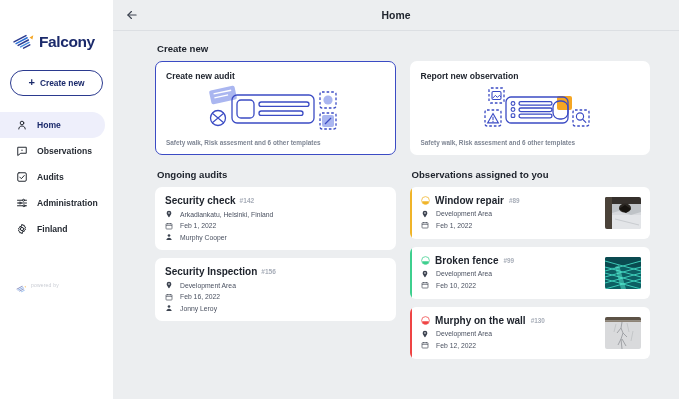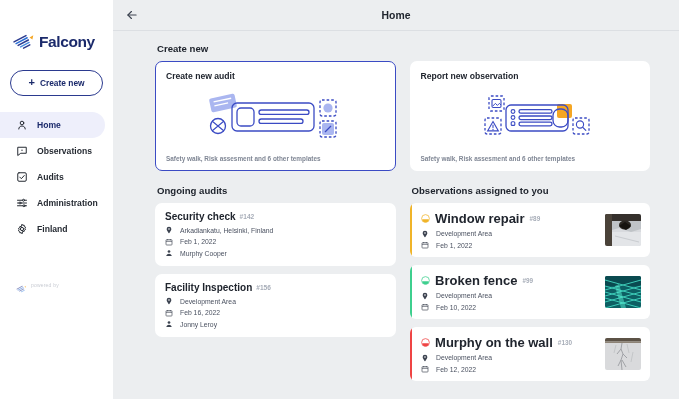--- a/index.html
+++ b/index.html
@@ -86,21 +86,21 @@
   .section-title {
     font-size: 9.6px; font-weight: bold; color: #20252e;
     margin: 0 0 7px 2px;
   }
   .row { display: flex; gap: 14px; }
   .col { flex: 1 1 0; min-width: 0; }
 
   
   .big-card {
     background: #fff; border-radius: 7px;
-    height: 110px; padding: 9px 10px 8px 10px;
+    height: 94px; padding: 9px 10px 8px 10px;
     display: flex; flex-direction: column;
     cursor: pointer;
     border: 1px solid transparent;
   }
   .big-card.selected { border: 1.3px solid #3b4bc4; }
   .big-card-title { font-size: 8.6px; font-weight: bold; color:#20252e; }
   .big-card-art { flex:1 1 auto; display:flex; align-items:center; justify-content:center; }
   .big-card-sub { font-size: 6.4px; color: #7f8694; font-weight: bold; }
 
   
@@ -124,21 +124,21 @@
     display:flex; align-items: stretch;
     overflow:hidden;
     cursor:pointer;
     position: relative;
     min-height: 52px;
   }
   .obs-bar { width: 2.6px; flex:0 0 2.6px; }
   .obs-body { flex:1 1 auto; padding: 8px 8px 8px 9px; min-width:0; }
   .obs-head { display:flex; align-items:center; gap:5px; margin-bottom:3px; }
   .obs-status-ico { width: 9px; height: 9px; flex:0 0 9px; }
-  .obs-name { font-size: 13px; font-weight: bold; color:#20252e; }
+  .obs-name { font-size: 10px; font-weight: bold; color:#20252e; }
   .obs-id { font-size: 6.4px; color:#a7adb8; font-weight: bold; }
   .obs-thumb-wrap { display:flex; align-items:center; padding-right: 9px; }
   .obs-thumb {
     width: 36px; height: 32px; border-radius: 2px;
     flex: 0 0 36px; overflow:hidden;
   }
 </style>
 </head>
 <body>
 
@@ -343,21 +343,21 @@
               <svg class="lc-ico" viewBox="0 0 24 24" fill="currentColor">
                   <circle cx="12" cy="7.5" r="4"></circle>
                   <path d="M4 21c0-4.2 3.6-7 8-7s8 2.8 8 7z"></path>
                 </svg>
               <span class="lc-txt">Murphy Cooper</span>
             </div>
           </div>
 
           <div class="list-card">
             <div class="lc-head">
-              <span class="lc-name">Facility Inspection</span>
+              <span class="lc-name">Security Inspection</span>
               <span class="lc-id">#156</span>
             </div>
             <div class="lc-line">
               <svg class="lc-ico" viewBox="0 0 24 24" fill="currentColor">
                   <path d="M12 2a7 7 0 00-7 7c0 5 7 13 7 13s7-8 7-13a7 7 0 00-7-7zm0 9.5A2.5 2.5 0 1112 6.5a2.5 2.5 0 010 5z"></path>
                 </svg>
               <span class="lc-txt">Development Area</span>
             </div>
             <div class="lc-line">
               <svg class="lc-ico" viewBox="0 0 24 24" fill="none" stroke="currentColor" stroke-width="2">

